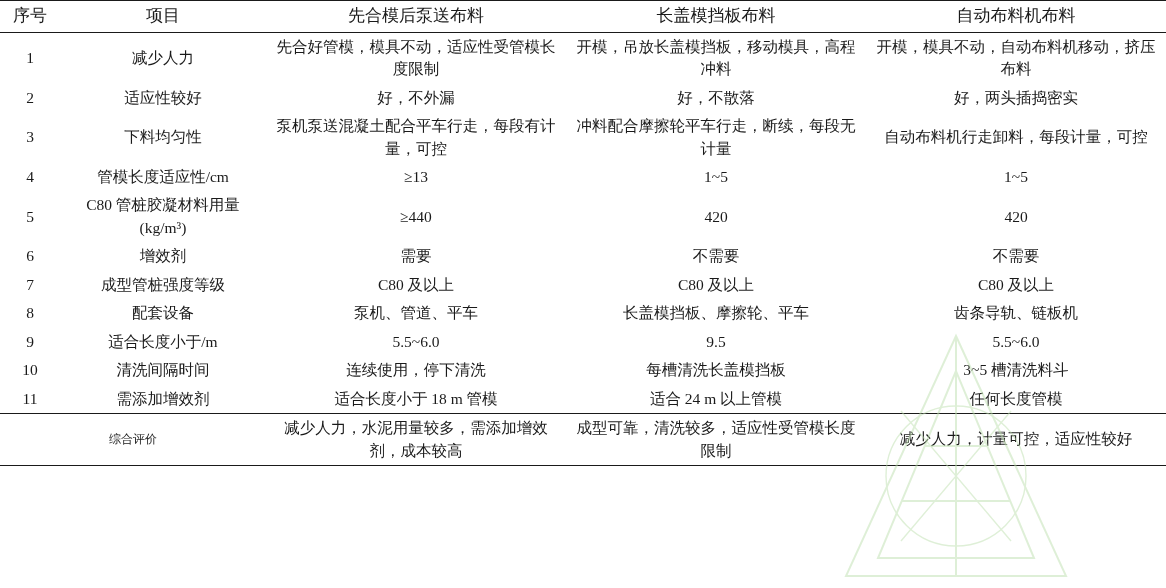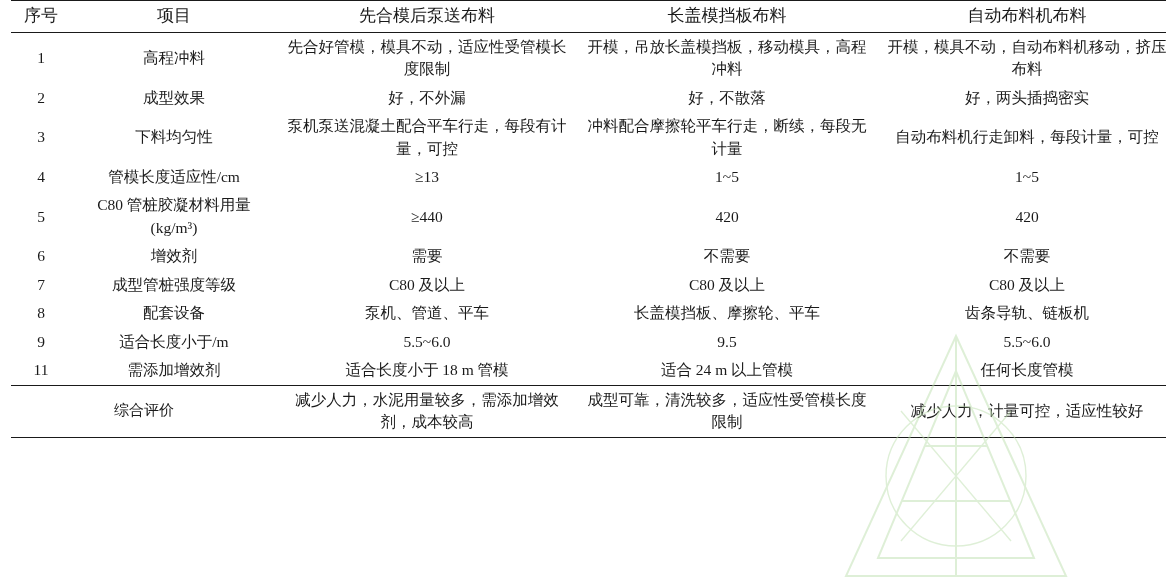--- a/index.html
+++ b/index.html
@@ -13,21 +13,20 @@
     font-family: "Liberation Serif", "DejaVu Serif", serif;
     color: #1a1a1a;
     overflow: hidden;
     position: relative;
   }
   .page {
     position: relative;
     width: 1166px;
     height: 588px;
     box-sizing: border-box;
-    padding-left: 11px;
   }
   
   .watermark {
     position: absolute;
     right: 60px;
     bottom: 2px;
     width: 300px;
     height: 260px;
     opacity: 0.5;
     pointer-events: none;
@@ -58,21 +57,21 @@
   .col-item { width: 206px; }
   .col-data { width: 300px; }
   tbody tr.last-row td { border-bottom: 1px solid #1a1a1a; margin-top: 10px; }
   tfoot td {
     font-size: 15.5px;
     border-bottom: 1.6px solid #1a1a1a;
     padding-top: 7px;
     padding-bottom: 8px;
   }
   .sum-label {
-    font-size: 15px;
+    font-size: 12px;
   }
   .two-line { white-space: normal; }
 </style>
 </head>
 <body>
 
 <div class="page">
 
   <svg class="watermark" viewBox="0 0 300 260" aria-hidden="true">
     <g fill="none" stroke="#bfe0b0" stroke-width="2">
@@ -103,28 +102,28 @@
         <th>序号</th>
         <th>项目</th>
         <th>先合模后泵送布料</th>
         <th>长盖模挡板布料</th>
         <th>自动布料机布料</th>
       </tr>
     </thead>
     <tbody>
       <tr>
         <td>1</td>
-        <td>高程冲料</td>
+        <td>减少人力</td>
         <td>先合好管模，模具不动，适应性受管模长度限制</td>
         <td>开模，吊放长盖模挡板，移动模具，高程冲料</td>
         <td>开模，模具不动，自动布料机移动，挤压布料</td>
       </tr>
       <tr>
         <td>2</td>
-        <td>成型效果</td>
+        <td>适应性较好</td>
         <td>好，不外漏</td>
         <td>好，不散落</td>
         <td>好，两头插捣密实</td>
       </tr>
       <tr>
         <td>3</td>
         <td>下料均匀性</td>
         <td>泵机泵送混凝土配合平车行走，每段有计量，可控</td>
         <td>冲料配合摩擦轮平车行走，断续，每段无计量</td>
         <td>自动布料机行走卸料，每段计量，可控</td>
@@ -163,20 +162,27 @@
         <td>泵机、管道、平车</td>
         <td>长盖模挡板、摩擦轮、平车</td>
         <td>齿条导轨、链板机</td>
       </tr>
       <tr>
         <td>9</td>
         <td>适合长度小于/m</td>
         <td>5.5~6.0</td>
         <td>9.5</td>
         <td>5.5~6.0</td>
+      </tr>
+      <tr>
+        <td>10</td>
+        <td>清洗间隔时间</td>
+        <td>连续使用，停下清洗</td>
+        <td>每槽清洗长盖模挡板</td>
+        <td>3~5 槽清洗料斗</td>
       </tr>
       <tr class="last-row">
         <td>11</td>
         <td>需添加增效剂</td>
         <td>适合长度小于 18 m 管模</td>
         <td>适合 24 m 以上管模</td>
         <td>任何长度管模</td>
       </tr>
     </tbody>
     <tfoot>

